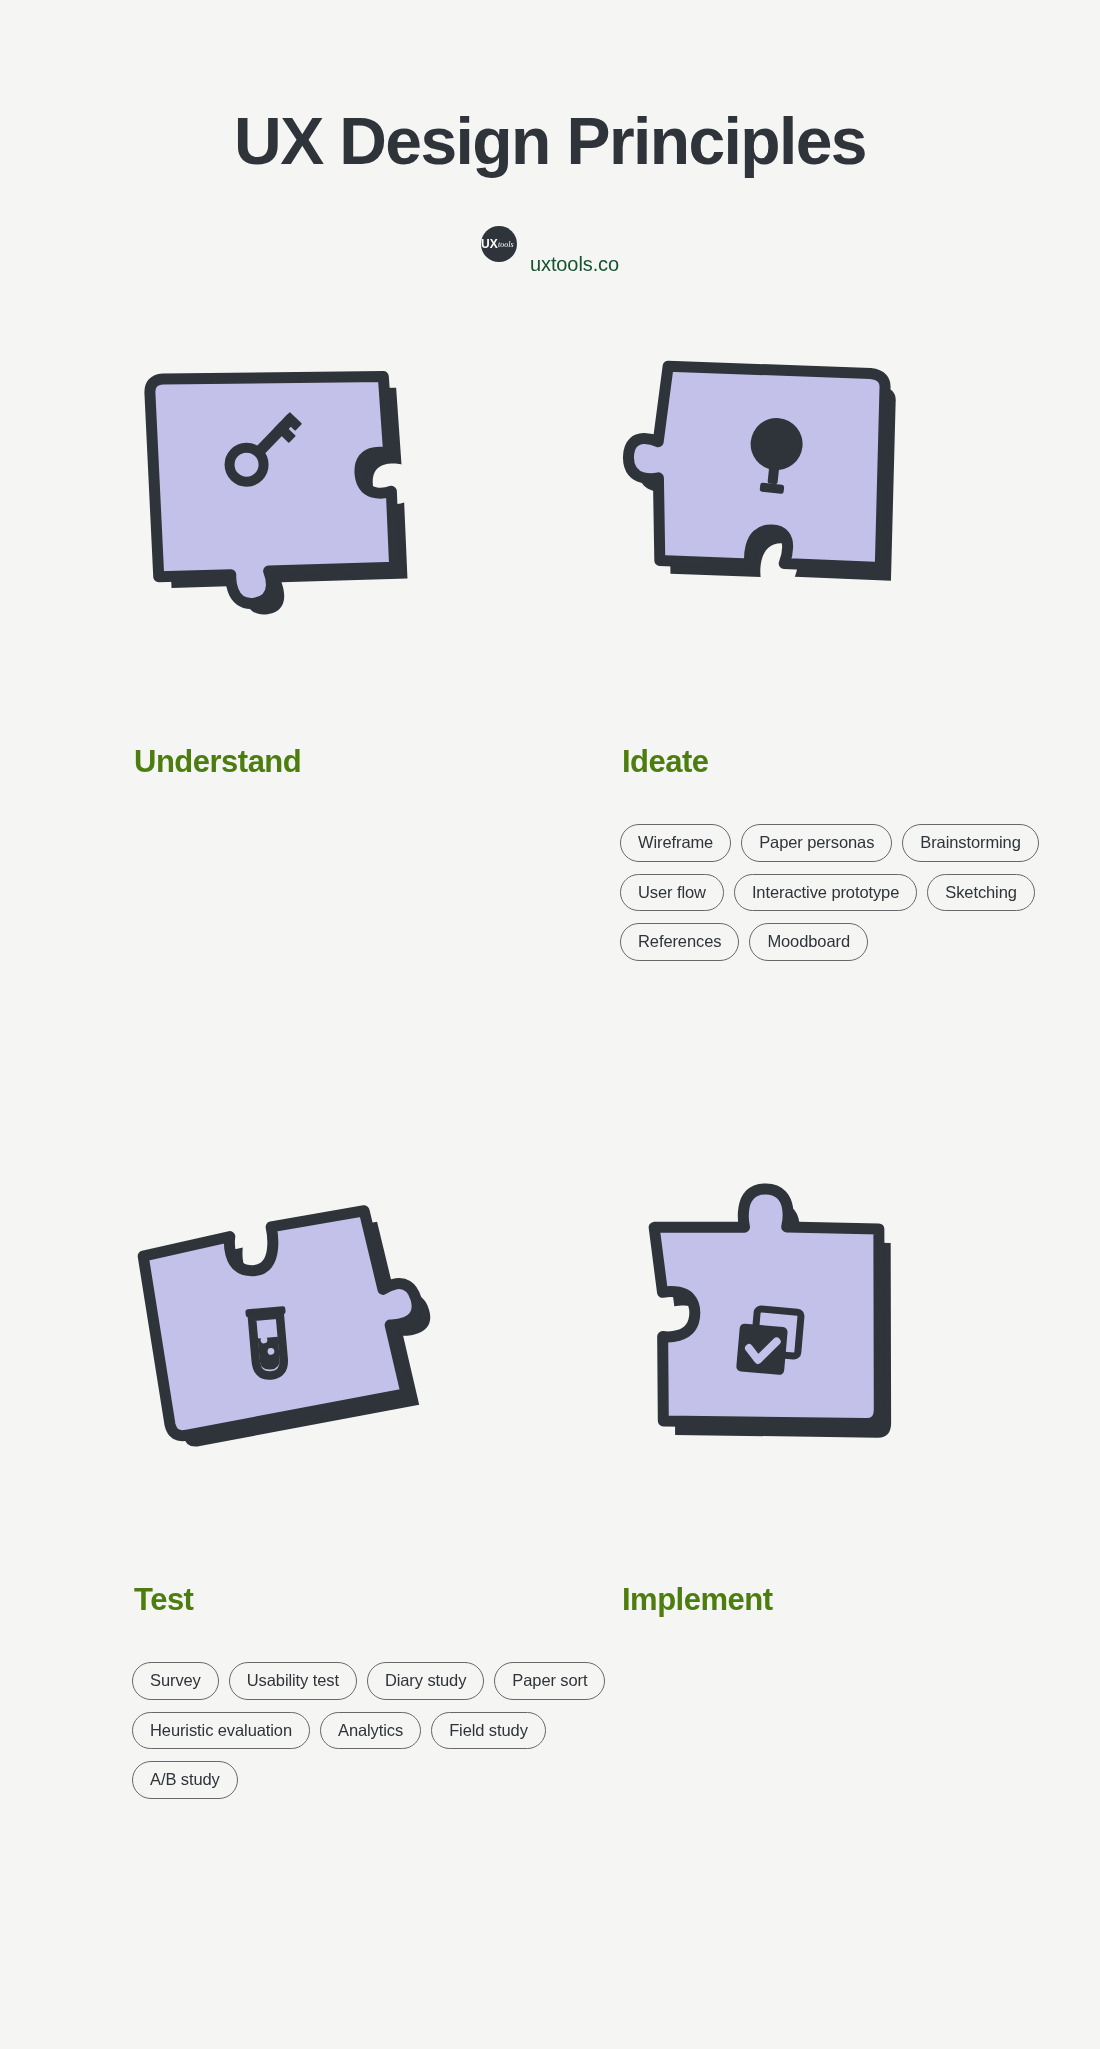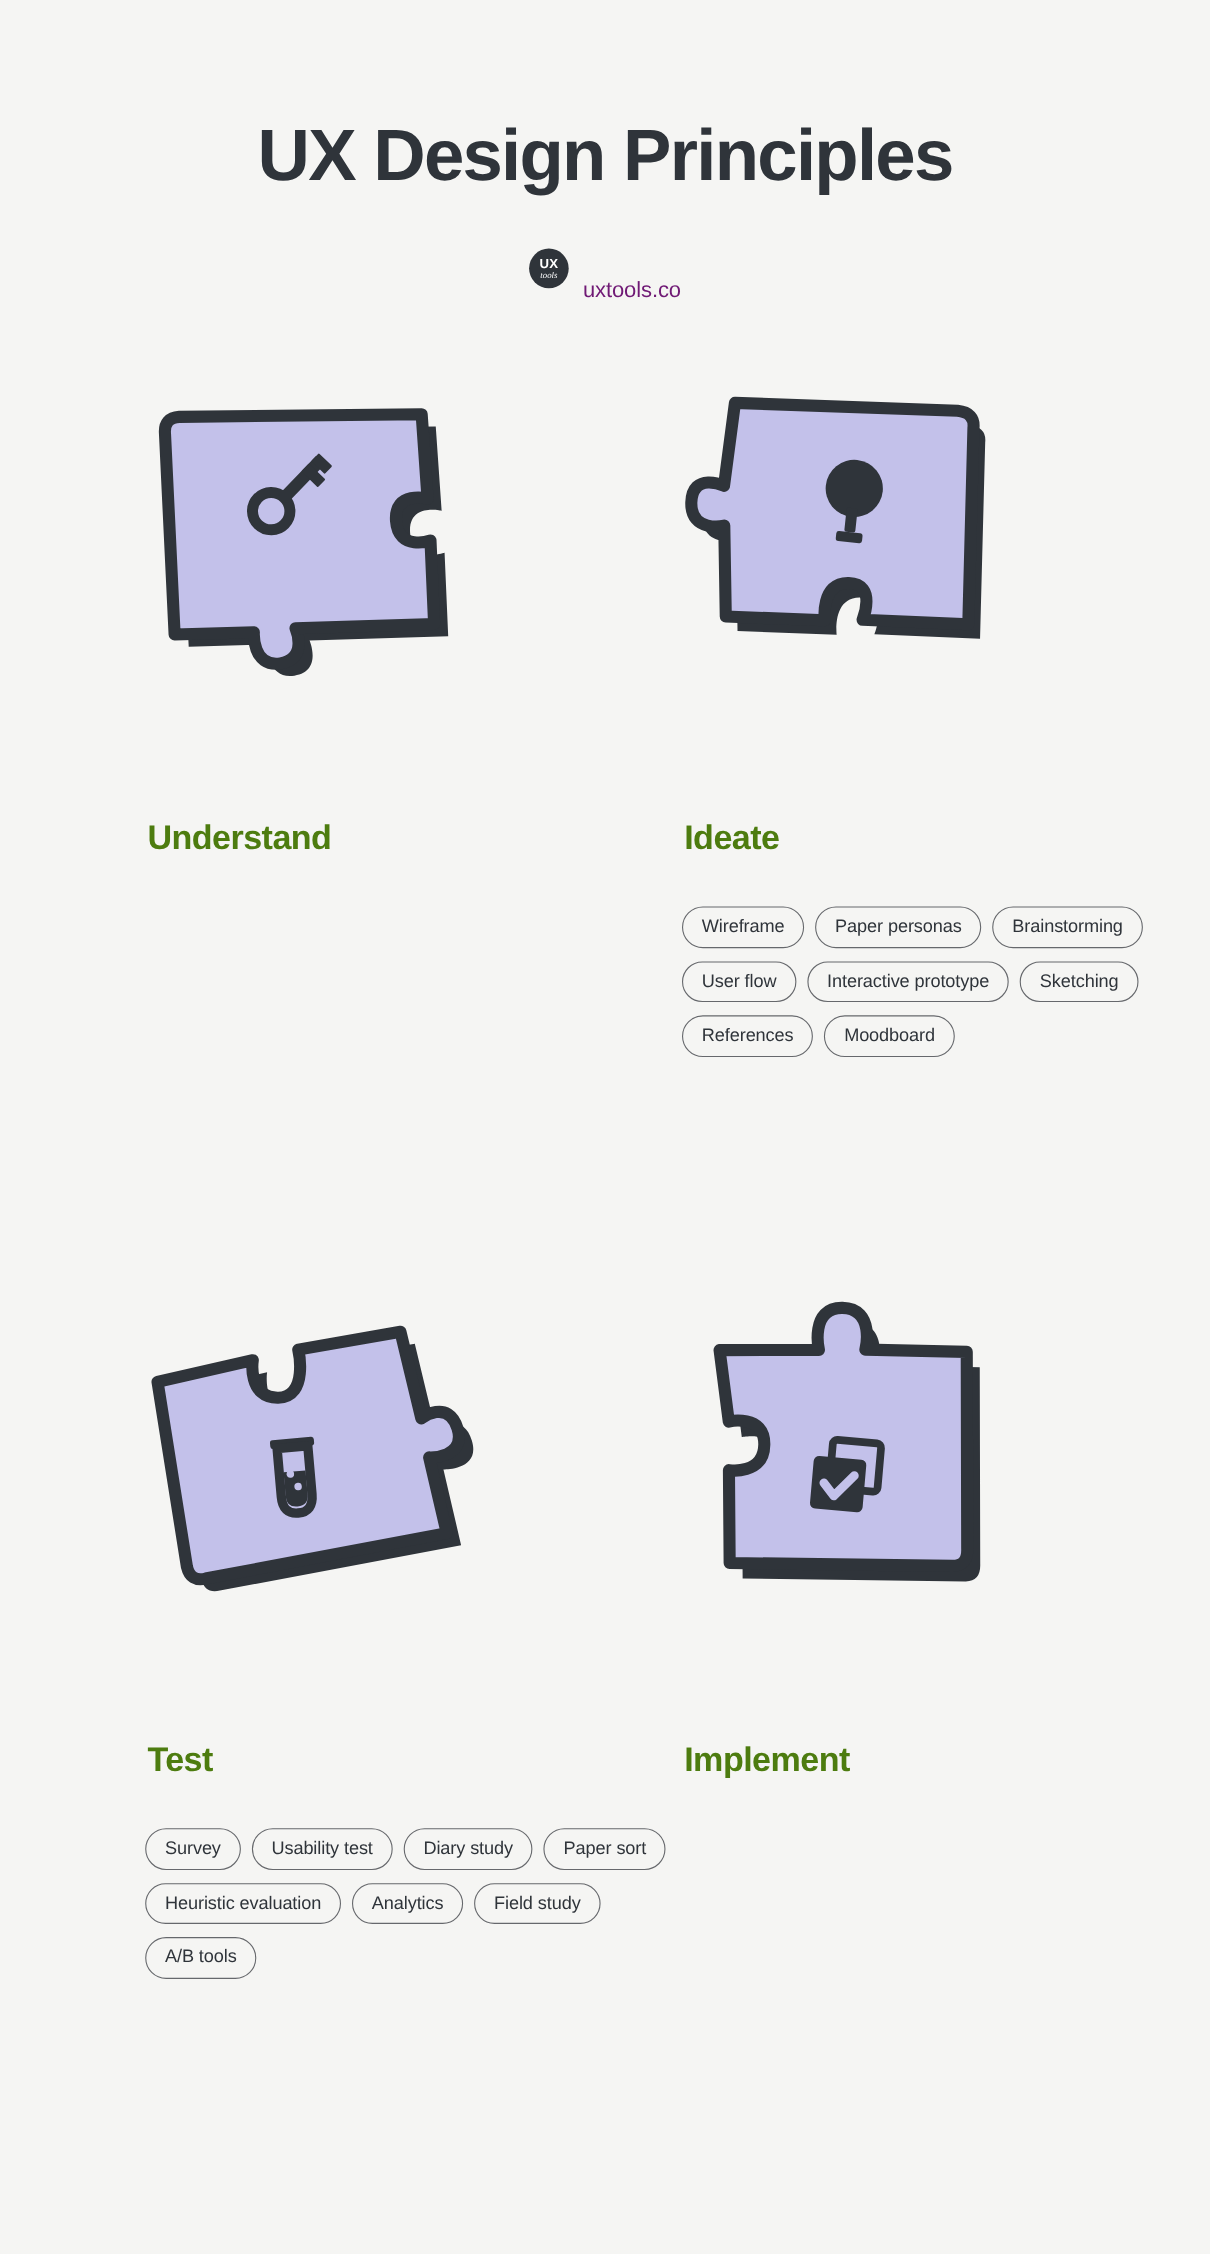--- a/index.html
+++ b/index.html
@@ -41,42 +41,42 @@
     align-items: center;
     justify-content: center;
     gap: 13px;
   }
   .brand-logo {
     width: 36px;
     height: 36px;
     border-radius: 50%;
     background: #2f343a;
     display: flex;
-    flex-direction: column;
+    flex-direction: row;
     align-items: center;
-    justify-content: center;
+    justify-content: flex-start;
     line-height: 1;
     flex: 0 0 auto;
   }
   .brand-logo .lg1 {
     color: #ffffff;
     font-size: 12px;
     font-weight: 700;
     letter-spacing: 0.2px;
   }
   .brand-logo .lg2 {
     color: #ffffff;
     font-size: 8px;
     font-style: italic;
     font-family: "Liberation Serif", serif;
     margin-top: 1px;
   }
   .brand-name {
     font-size: 20px;
-    color: #701a75;
+    color: #14532d;
     letter-spacing: -0.1px;
     margin-top: 41px;
   }
 
   
   .grid {
     position: absolute;
     left: 0;
     top: 0;
     width: 1100px;
@@ -243,21 +243,21 @@
       </div>
       <h2 class="section-title">Test</h2>
       <div class="tags">
         <span class="tag">Survey</span>
         <span class="tag">Usability test</span>
         <span class="tag">Diary study</span>
         <span class="tag">Paper sort</span>
         <span class="tag">Heuristic evaluation</span>
         <span class="tag">Analytics</span>
         <span class="tag">Field study</span>
-        <span class="tag">A/B tools</span>
+        <span class="tag">A/B study</span>
       </div>
     </div>
 
     <div class="cell cell-3">
       <div class="piece-wrap">
         <svg width="330" height="300" viewBox="0 0 330 300">
           <g transform="translate(12,8) rotate(5 140 120)">
 
             <path d="M14 32 L104 24
                      C104 24 92 -14 122 -16 C152 -18 146 20 146 20

